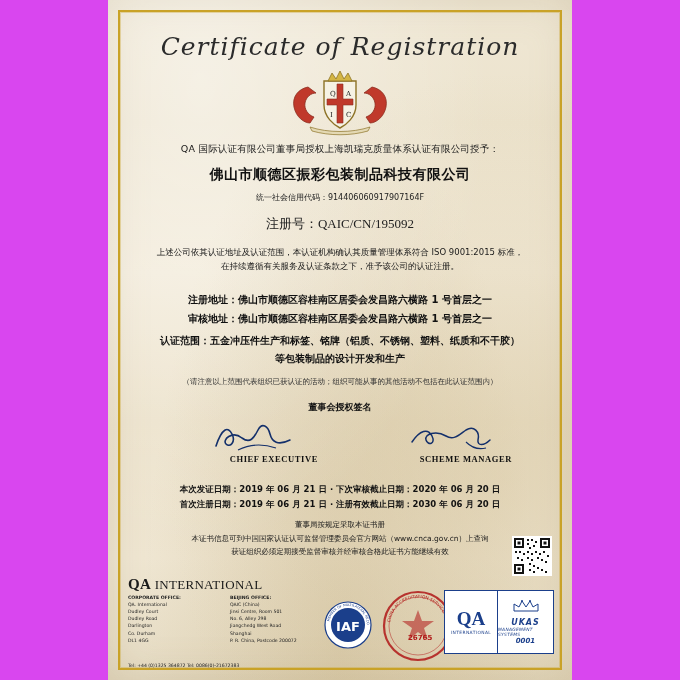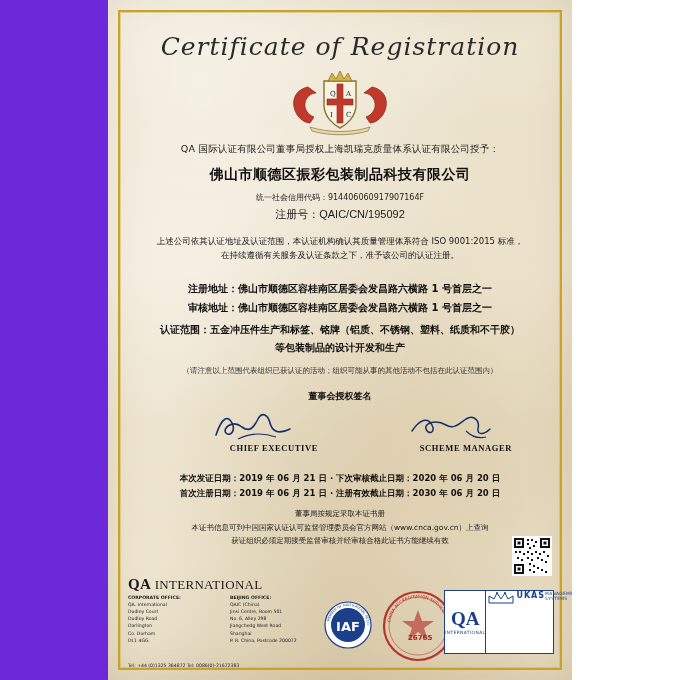--- a/index.html
+++ b/index.html
@@ -8,23 +8,23 @@
     background: #ffffff;
   }
   body {
     width: 680px;
     height: 680px;
     overflow: hidden;
     font-family: "Liberation Serif", serif;
   }
   .page {
     position: relative;
-    width: 560px;
+    width: 680px;
     height: 680px;
-    background: #6d28d9;
+    background: #d946ef;
   }
   
   .cert {
     position: absolute;
     left: 108px;
     top: 0px;
     width: 464px;
     height: 680px;
     background:
       linear-gradient(180deg, #efe7d4 0%, #ece3cd 18%, #f2ead8 40%, #ece2cb 62%, #efe6d2 82%, #e6dcc4 100%);
@@ -95,24 +95,24 @@
     margin-top: 10px;
     letter-spacing: 0.5px;
   }
   .credit {
     font-family: "DejaVu Sans", sans-serif;
     font-size: 8px;
     color: #222;
     margin-top: 8px;
   }
   .regno {
-    font-family: Liberation Sans, sans-serif;
-    font-size: 11px;
+    font-family: Liberation Serif, serif;
+    font-size: 13px;
     color: #222;
-    margin-top: 4px;
+    margin-top: 12px;
   }
   .para {
     font-family: "DejaVu Sans", sans-serif;
     font-size: 8.5px;
     line-height: 1.7;
     color: #1a1a1a;
     margin: 12px 16px 12px 16px;
     text-align: center;
   }
 
@@ -275,23 +275,25 @@
   }
   .ukas .qa-side .sm {
     font-family: "DejaVu Sans", sans-serif;
     font-size: 4.4px;
     letter-spacing: 0.4px;
     margin-top: 2px;
   }
   .ukas .u-side {
     flex: 1;
     display: flex;
-    flex-direction: row;
+    flex-direction: column;
+    align-items: center;
     justify-content: center;
     color: #1b3f8b;
+    font-style: italic;
   }
   .ukas .u-side .crown { margin-bottom: 1px; }
   .ukas .u-side .ukas-word {
     font-family: "DejaVu Sans", sans-serif;
     font-size: 8px;
     font-weight: bold;
     letter-spacing: 1px;
   }
   .ukas .u-side .mgmt {
     font-family: "DejaVu Sans", sans-serif;

